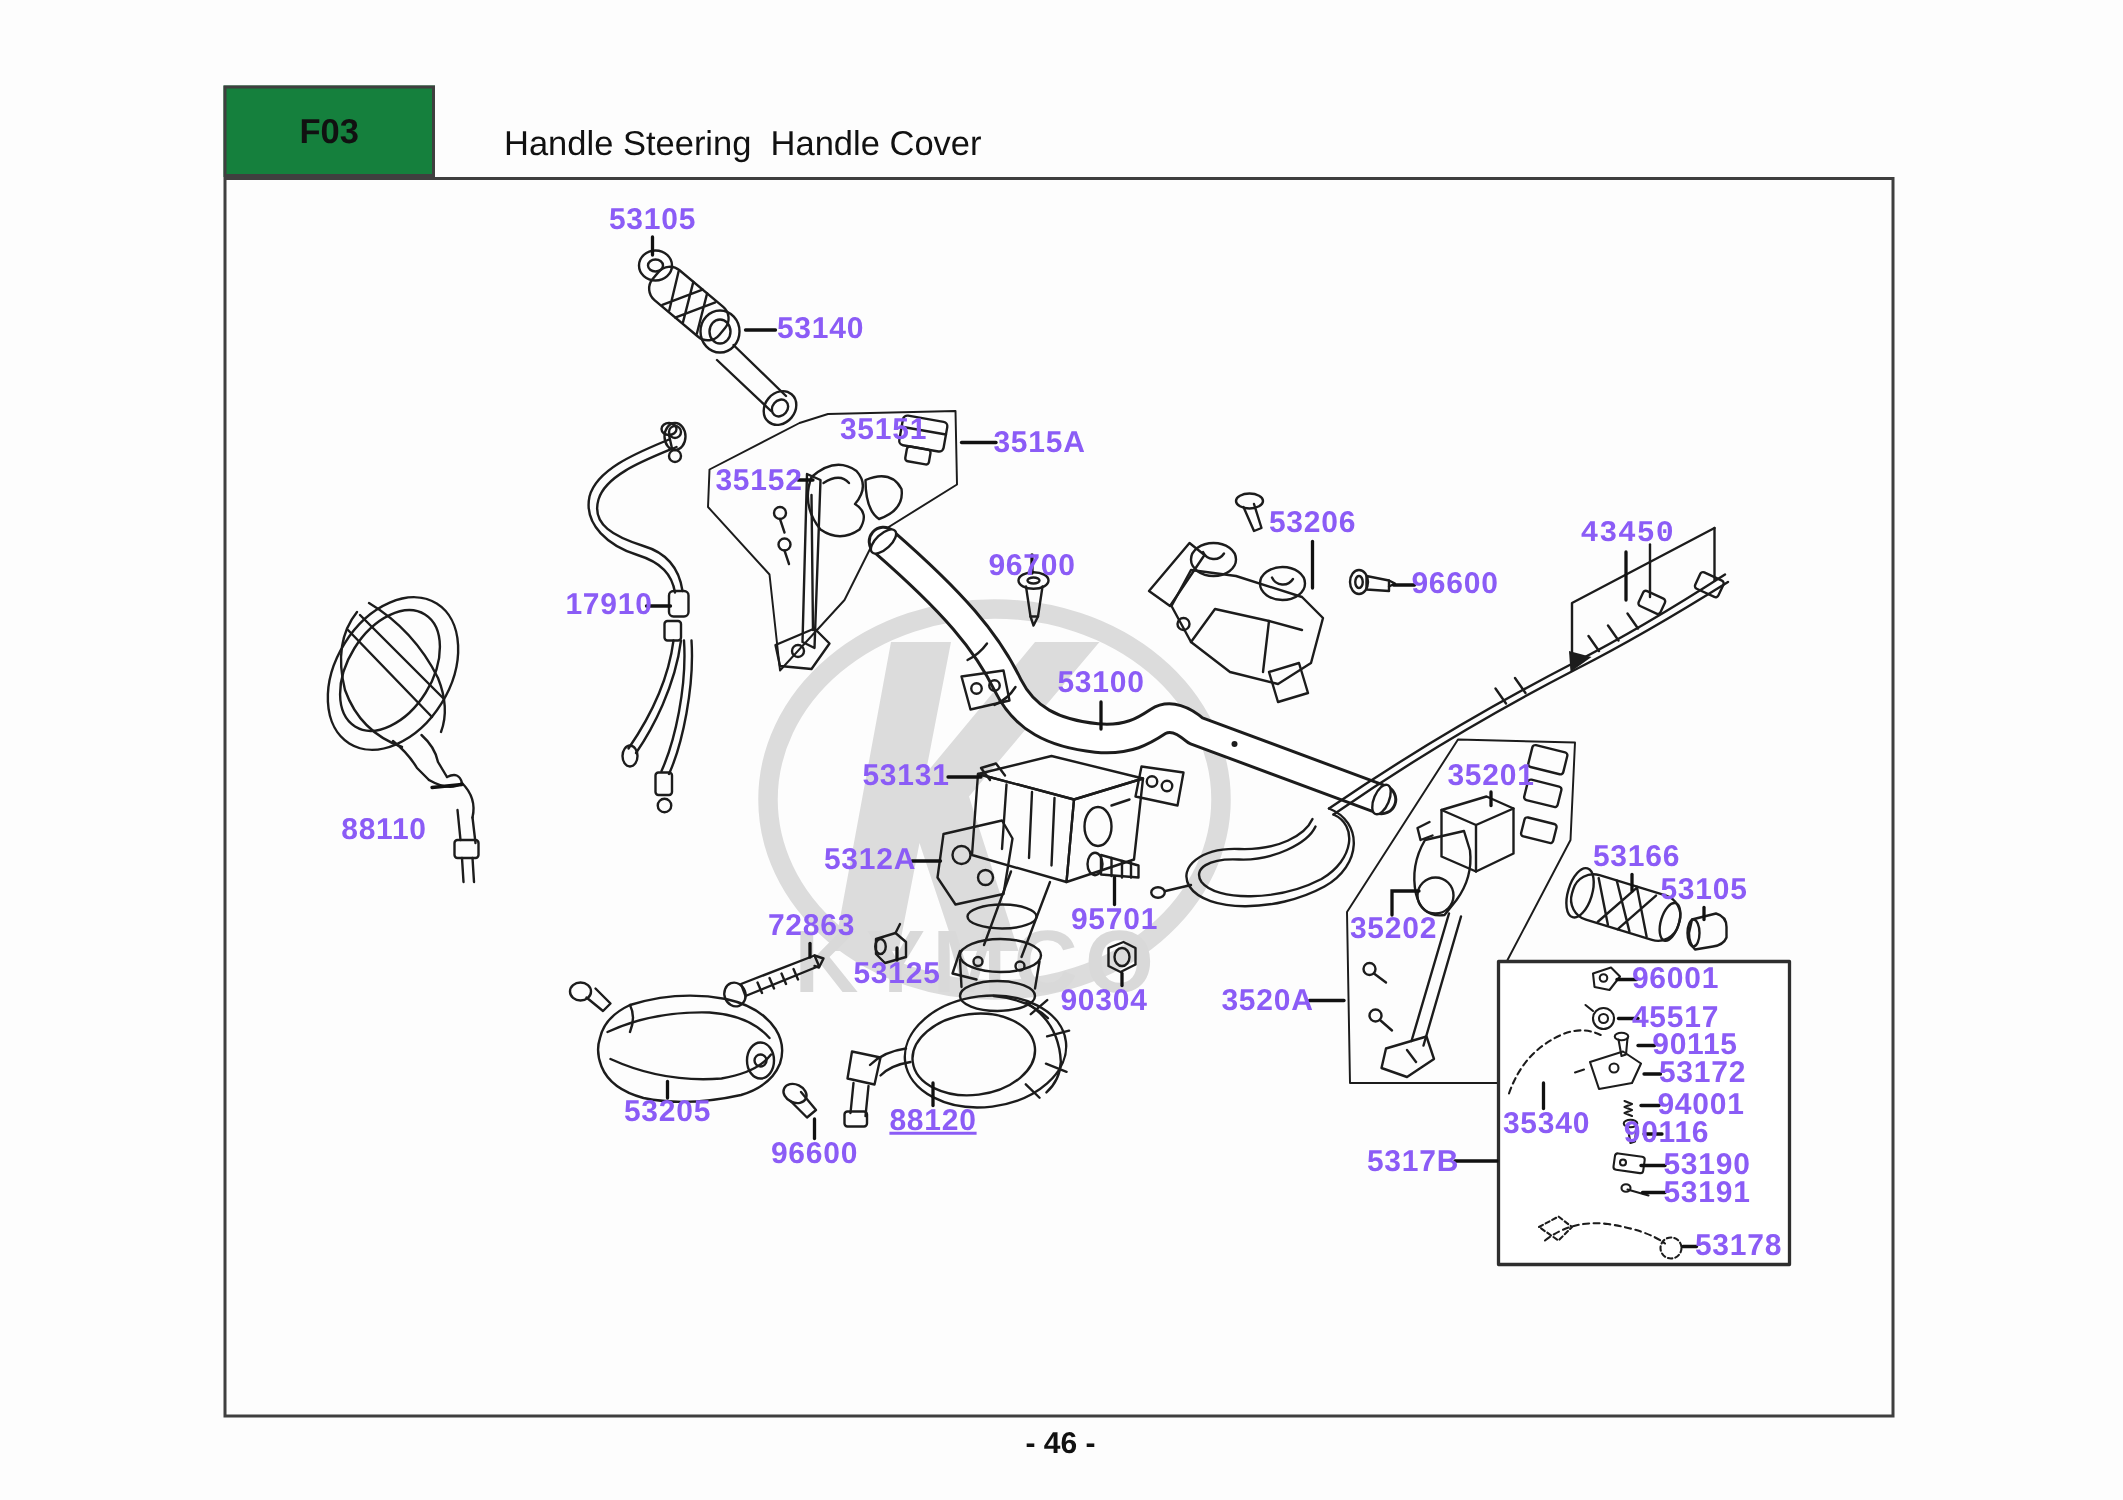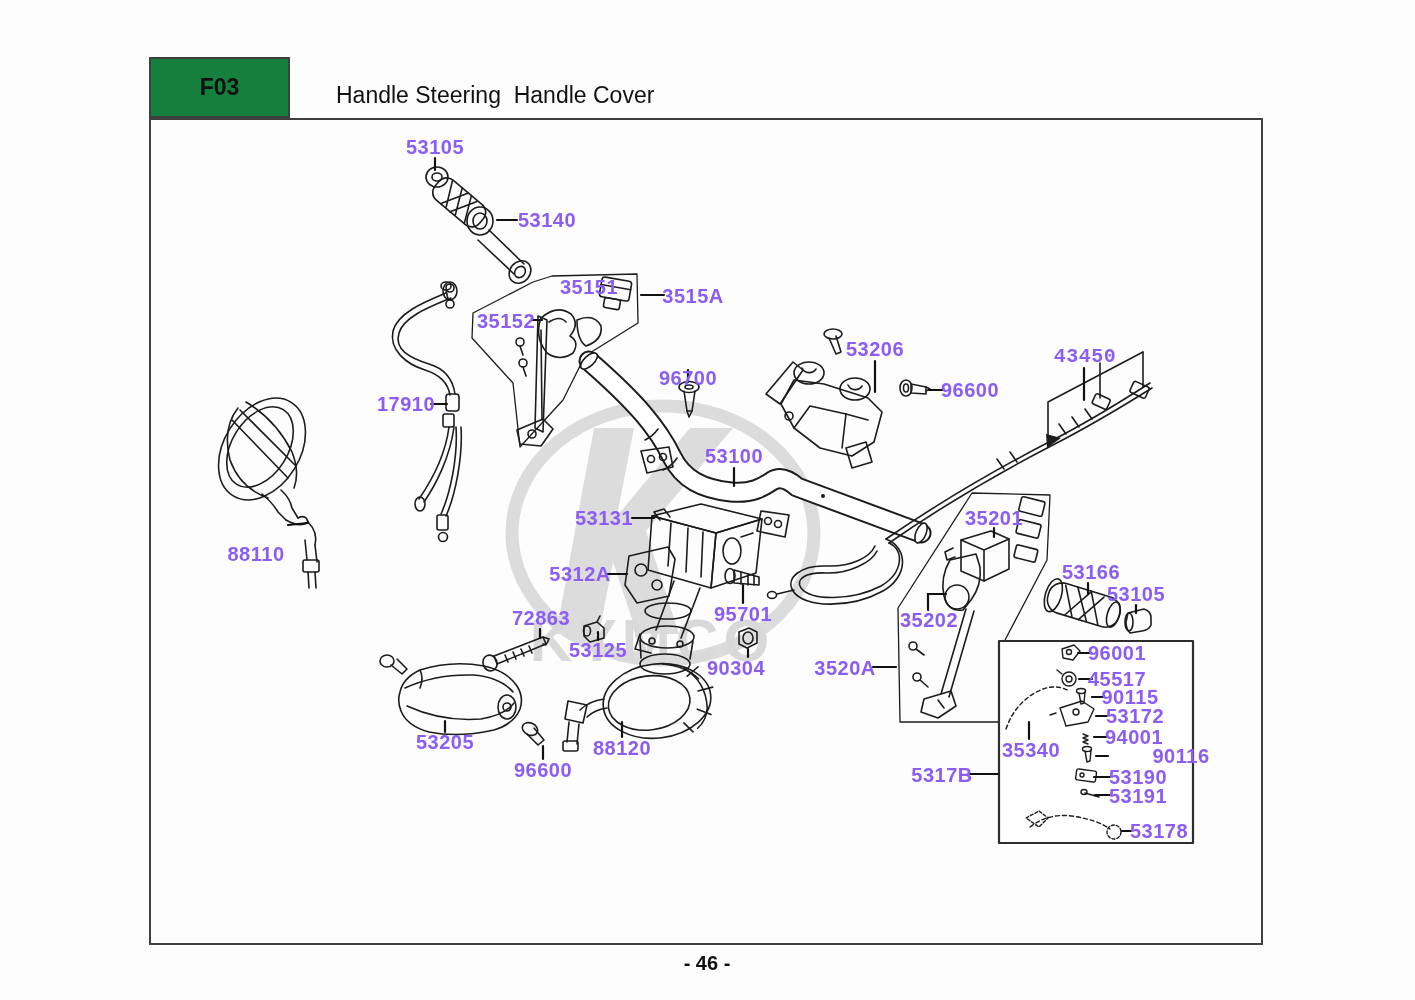--- a/index.html
+++ b/index.html
@@ -396,24 +396,24 @@
     <div class="part-label" style="left: 994px; top: 518px;">35201</div>
     <div class="part-label" style="left: 929px; top: 620px;">35202</div>
     <div class="part-label" style="left: 1091px; top: 572px;">53166</div>
     <div class="part-label" style="left: 1136px; top: 594px;">53105</div>
     <div class="part-label" style="left: 845px; top: 668px;">3520A</div>
     <div class="part-label" style="left: 1117px; top: 653px;">96001</div>
     <div class="part-label" style="left: 1117px; top: 679px;">45517</div>
     <div class="part-label" style="left: 1130px; top: 697px;">90115</div>
     <div class="part-label" style="left: 1135px; top: 716px;">53172</div>
     <div class="part-label" style="left: 1134px; top: 737px;">94001</div>
-    <div class="part-label" style="left: 1181px; top: 756px; text-align: center;">90116</div>
+    <div class="part-label" style="left: 1111px; top: 756px; text-align: center;">90116</div>
     <div class="part-label" style="left: 1138px; top: 777px;">53190</div>
     <div class="part-label" style="left: 1138px; top: 796px;">53191</div>
     <div class="part-label" style="left: 1031px; top: 750px;">35340</div>
     <div class="part-label" style="left: 1159px; top: 831px;">53178</div>
     <div class="part-label" style="left: 942px; top: 775px;">5317B</div>
     <div class="part-label" style="left: 445px; top: 742px;">53205</div>
     <div class="part-label" style="left: 543px; top: 770px;">96600</div>
-    <div class="part-label" style="left: 622px; top: 748px;">88120</div>
+    <div class="part-label" style="left: 622px; top: 748px; text-decoration: underline;">88120</div>
   </div>
 
 <div class="page-num">- 46 -</div>
 
 </body></html>

